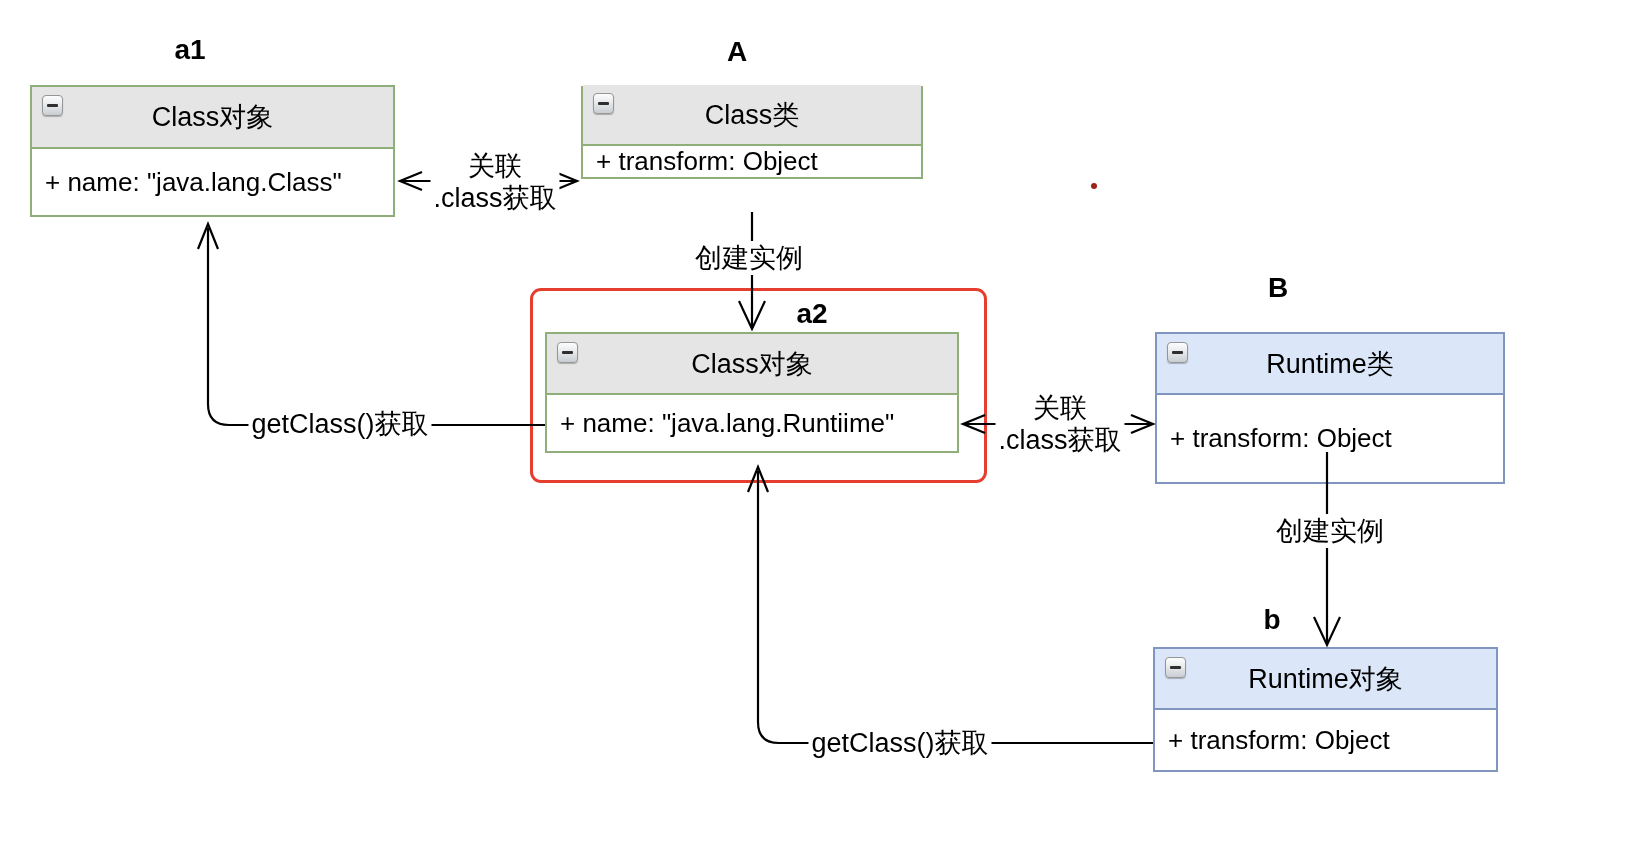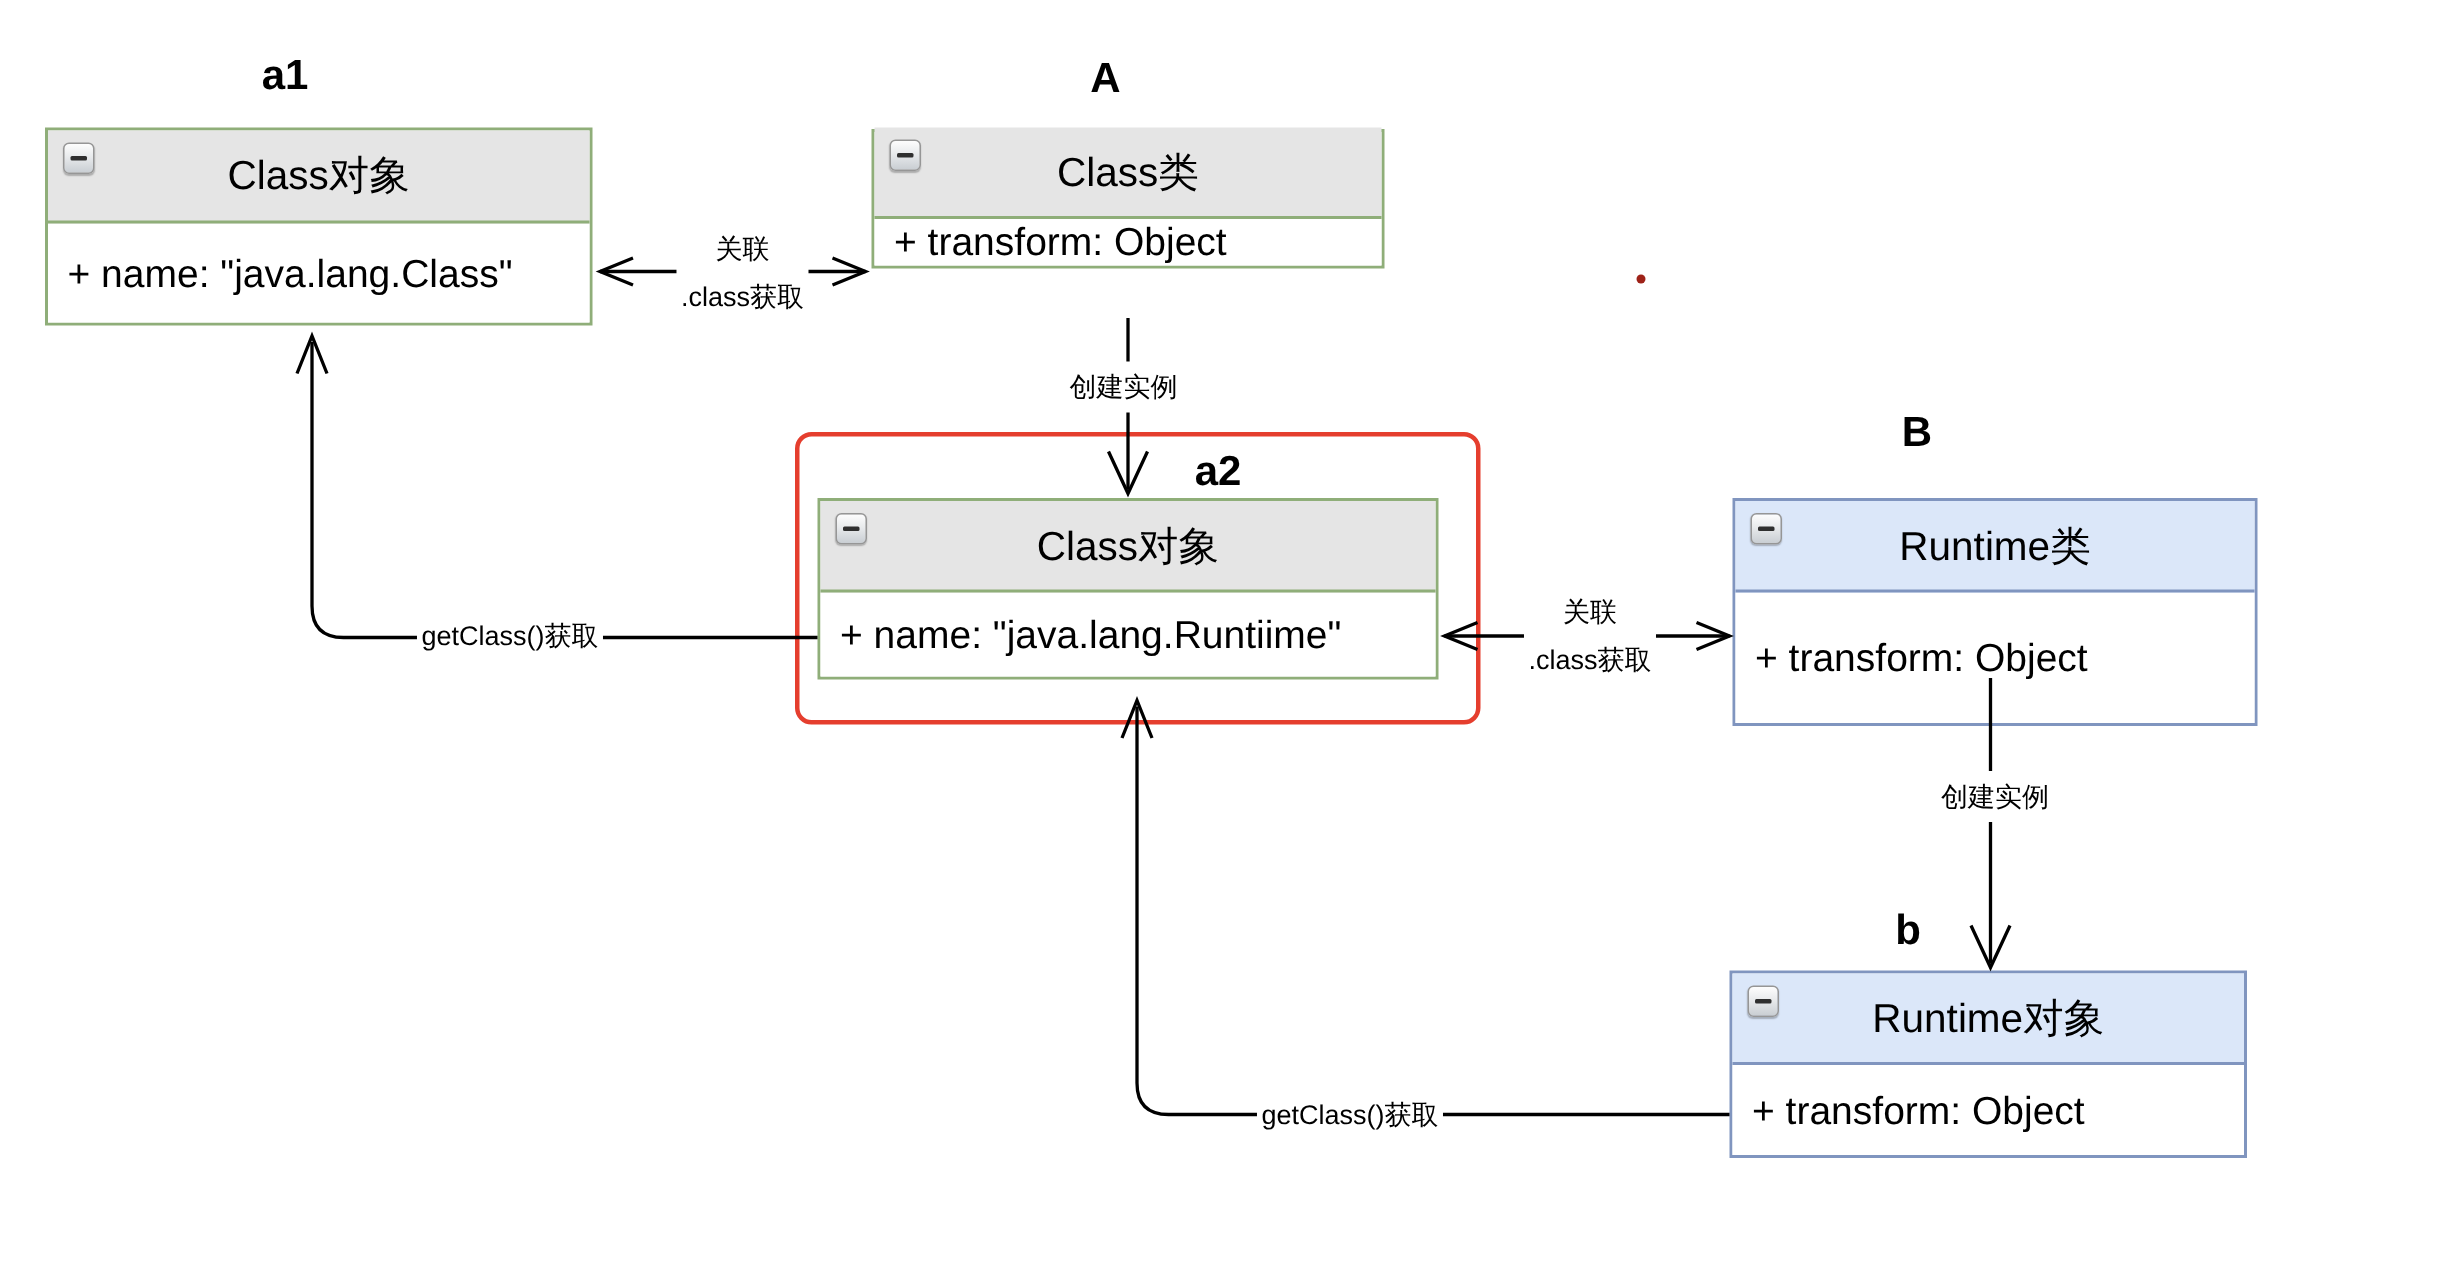--- a/index.html
+++ b/index.html
@@ -37,21 +37,21 @@
   
   .ext{position:absolute;transform:translate(-50%,-50%);font-size:28px;font-weight:600;
     z-index:4;white-space:nowrap;}
   #lbl-a1{left:190px;top:50px;}
   #lbl-A {left:737px;top:52px;}
   #lbl-a2{left:812px;top:314px;}
   #lbl-B {left:1278px;top:288px;}
   #lbl-b {left:1272px;top:620px;}
   
   .elabel{position:absolute;transform:translate(-50%,-50%);background:#fff;text-align:center;
-    font-size:18px;line-height:32px;padding:1px 3px;white-space:nowrap;z-index:4;}
+    font-size:27px;line-height:32px;padding:1px 3px;white-space:nowrap;z-index:4;}
   #el-assoc1{left:495px;top:182px;}
   #el-assoc2{left:1060px;top:424px;}
   #el-create1{left:749px;top:258px;}
   #el-create2{left:1330px;top:531px;}
   #el-getclass1{left:340px;top:424px;}
   #el-getclass2{left:900px;top:743px;}
   
   .edges{position:absolute;left:0;top:0;width:1628px;height:844px;z-index:3;}
   .edges path{stroke:#000;stroke-width:2.2;fill:none;}
   

